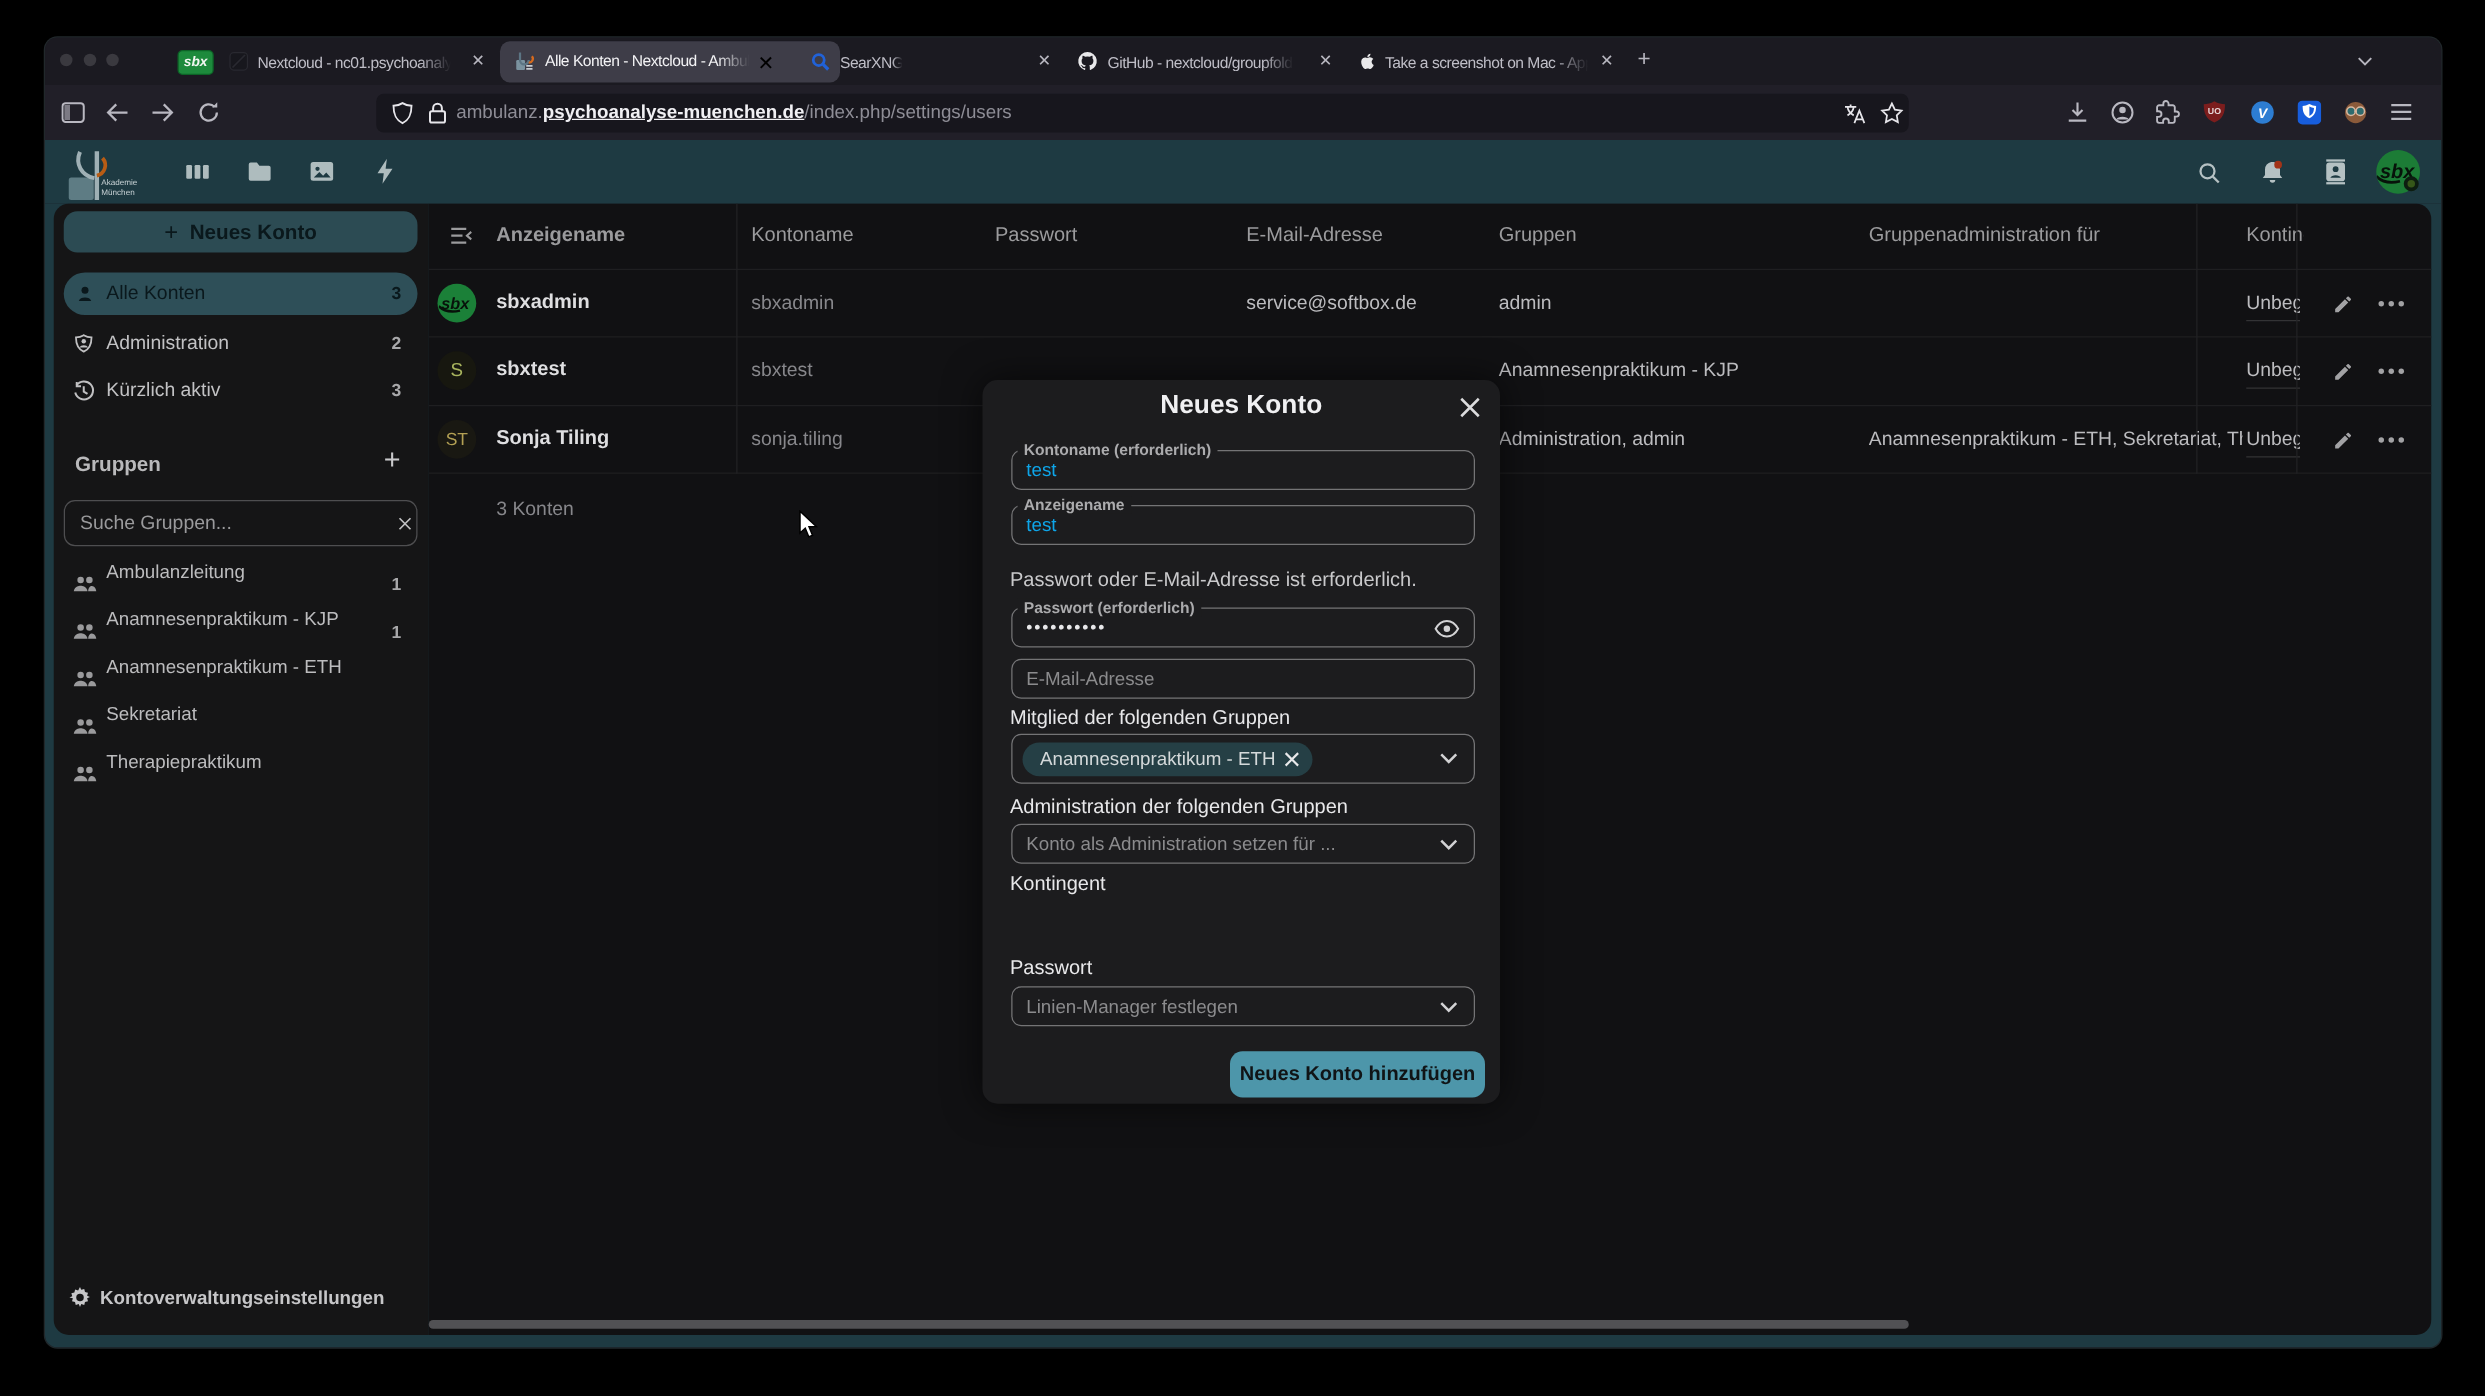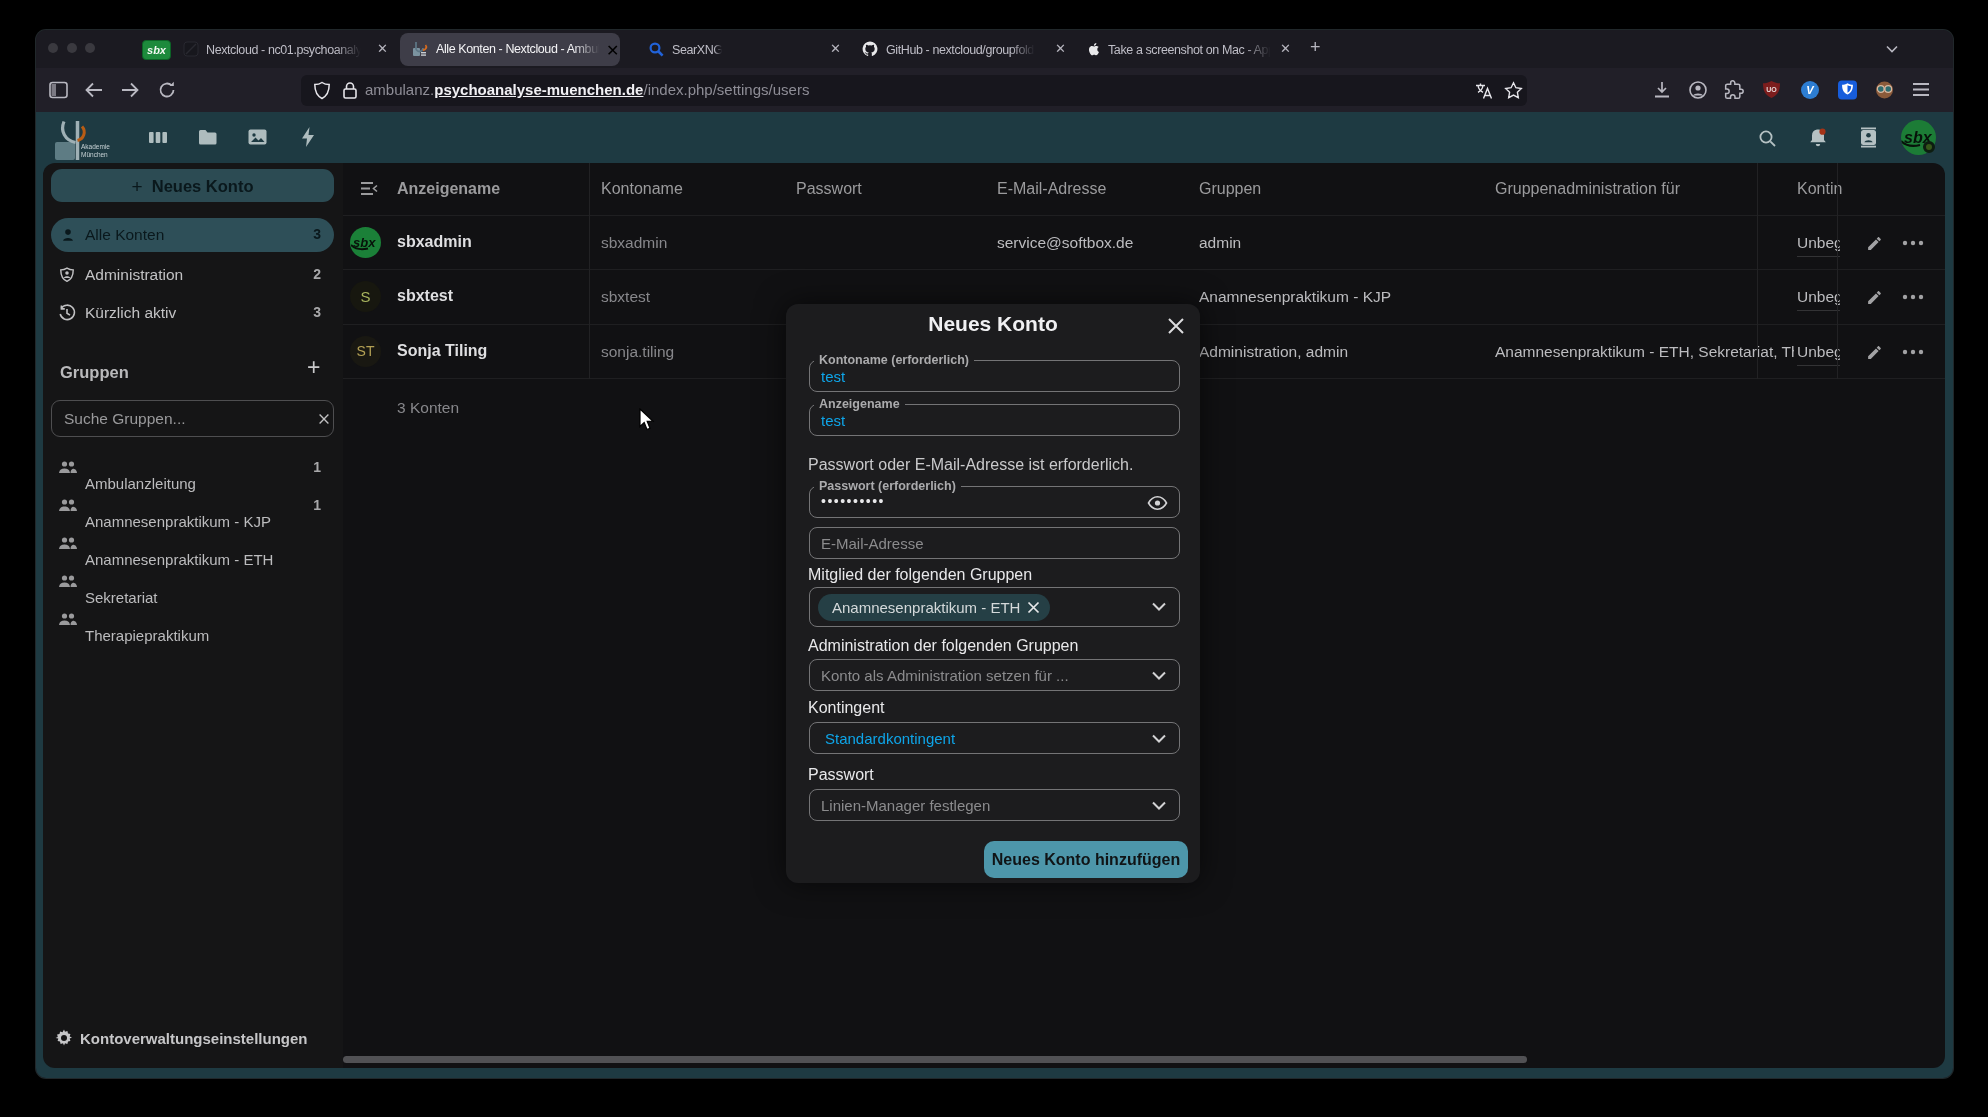--- a/index.html
+++ b/index.html
@@ -11,21 +11,21 @@
 }
 
 .tabbar { position:absolute; left:0; top:0; width:100%; height:38px; background:#1b1a21; }
 .tl { position:absolute; top:13px; width:10px; height:10px; border-radius:50%; background:#3a393f; }
 .pinnedtab { position:absolute; left:106px; top:10px; width:29px; height:20px; border-radius:4px;
   background:#1d8a3c; border:1px solid #0c6326; color:#f2f7f2; font-size:11px; font-weight:bold; font-style:italic;
   text-align:center; line-height:18px; }
 .tab { position:absolute; top:0; height:38px; color:#bfbec7; font-size:12.5px; }
 .tab .ttl { position:absolute; top:13px; white-space:nowrap; overflow:hidden; letter-spacing:-0.4px; -webkit-mask-image:linear-gradient(90deg,#000 82%,transparent 98%); }
 .tab .cl { position:absolute; top:11px; color:#b7b6bf; font-size:13px; }
-.activetab { position:absolute; left:364px; top:3px; width:220px; height:33px; background:#3e3d48; border-radius:8px; }
+.activetab { position:absolute; left:364px; top:3px; width:272px; height:33px; background:#3e3d48; border-radius:8px; }
 .favicon { position:absolute; width:16px; height:16px; }
 .newtab { position:absolute; color:#b7b6bf; font-size:18px; top:7px; }
 
 .navbar { position:absolute; left:0; top:38px; width:100%; height:44px; background:#211f28; }
 .urlbar { position:absolute; left:265px; top:7px; width:1226px; height:31px; background:#17161d; border-radius:6px; }
 .urltext { position:absolute; left:64px; top:6px; font-size:15px; color:#8e8d96; white-space:nowrap; }
 .urltext b { color:#f1f0f4; font-weight:bold;text-decoration:underline; }
 
 .ncheader { position:absolute; left:0; top:82px; width:100%; height:51px; background:#1e3a42; }
 
@@ -37,21 +37,21 @@
   color:#0a181c; font-weight:bold; font-size:16.5px; text-align:center; line-height:33px; }
 .navitem { position:absolute; left:8px; width:283px; height:34px; border-radius:17px; color:#c2c2c4; font-size:15.5px; }
 .navitem .lbl { position:absolute; left:34px; top:8px; }
 .navitem .cnt { position:absolute; right:13px; top:8px; font-size:14px; font-weight:bold; color:#a8a8aa; }
 .navitem.active { background:#2e4f58; color:#0a181c; }
 .navitem.active .cnt { color:#0a181c; }
 .grouphead { position:absolute; left:17px; top:200px; font-size:16.5px; font-weight:bold; color:#b9b9bb; }
 .searchbox { position:absolute; left:8px; top:237px; width:283px; height:37px; border:1.5px solid #4e4e50; border-radius:9px; }
 .searchbox .ph { position:absolute; left:12px; top:9px; color:#9a9a9c; font-size:15.5px; }
 .gitem { position:absolute; left:8px; width:283px; height:38px; color:#bcbcbe; font-size:15px; }
-.gitem .lbl { position:absolute; left:34px; top:26px; }
+.gitem .lbl { position:absolute; left:34px; top:0; }
 .gitem .cnt { position:absolute; right:13px; top:10px; font-size:14px; font-weight:bold; color:#a8a8aa; }
 .sfooter { position:absolute; left:12px; top:867px; color:#c6c6c8; font-size:15px; font-weight:bold; }
 
 .th { position:absolute; top:0; height:52px; line-height:52px; color:#9b9b9d; font-size:16px; white-space:nowrap; }
 .row { position:absolute; width:100%; height:54px; border-top:1px solid #1f1f21; }
 .avatar { position:absolute; width:31px; height:31px; border-radius:50%; text-align:center; }
 .cellname { position:absolute; font-weight:bold; color:#dfdfe1; font-size:16px; top:17px; white-space:nowrap; }
 .cellgray { position:absolute; color:#87878b; font-size:15.5px; top:18px; white-space:nowrap; }
 .celllight { position:absolute; color:#bcbcbf; font-size:15.5px; top:18px; white-space:nowrap; }
 .vline { position:absolute; top:0; width:1px; background:#222224; }
@@ -508,26 +508,20 @@
 
     <div class="mlabel" style="top:333px;">Administration der folgenden Gruppen</div>
     <div class="finput" style="top:355px;padding-left:15px;">
       <div class="fph">Konto als Administration setzen für ...</div>
       <svg class="abs" style="right:12px;top:10px;" width="16" height="12" viewBox="0 0 16 12">
           <path d="M2 2.5 L8 8.5 L14 2.5" fill="none" stroke="#d2d2d4" stroke-width="2"></path>
         </svg>
     </div>
 
     <div class="mlabel" style="top:395px;">Kontingent</div>
-    <div class="finput" style="top:418px;">
-      <div class="ftext" style="left:15px;">Standardkontingent</div>
-      <svg class="abs" style="right:12px;top:10px;" width="16" height="12" viewBox="0 0 16 12">
-          <path d="M2 2.5 L8 8.5 L14 2.5" fill="none" stroke="#d2d2d4" stroke-width="2"></path>
-        </svg>
-    </div>
 
     <div class="mlabel" style="top:462px;">Passwort</div>
     <div class="finput" style="top:485px;">
       <div class="fph">Linien-Manager festlegen</div>
       <svg class="abs" style="right:12px;top:10px;" width="16" height="12" viewBox="0 0 16 12">
           <path d="M2 2.5 L8 8.5 L14 2.5" fill="none" stroke="#d2d2d4" stroke-width="2"></path>
         </svg>
     </div>
     <div class="mbtn">Neues Konto hinzufügen</div>
   </div>

